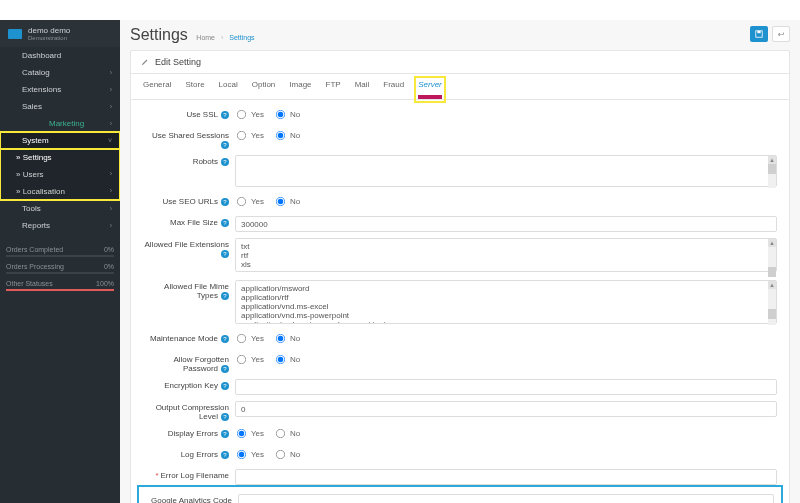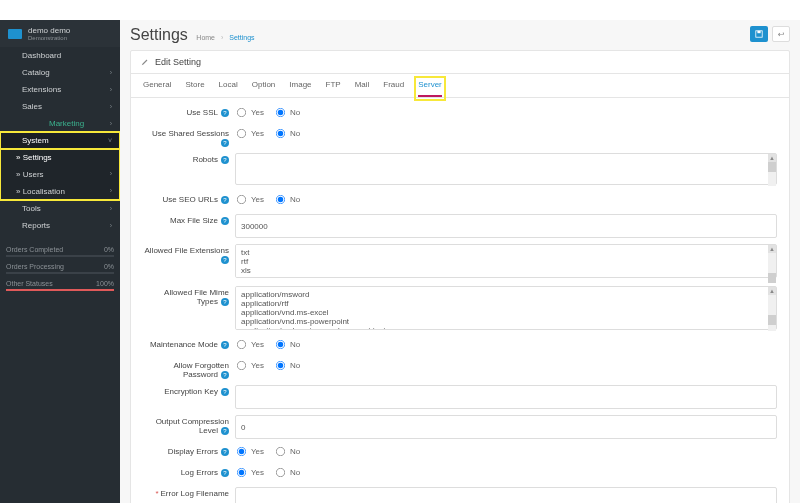--- a/index.html
+++ b/index.html
@@ -50,37 +50,37 @@
 .action-btns .btn.save { background: #1e91cf; color: #fff; }
 .action-btns .btn.cancel { background: #fff; border: 1px solid #ddd; color: #888; }
 
 .panel { background: #fff; border: 1px solid #e5e5e5; border-radius: 2px; margin-top: 6px; }
 .panel-head { padding: 6px 10px; border-bottom: 1px solid #e5e5e5; font-size: 9px; color: #444; display: flex; align-items: center; gap: 6px; }
 .pencil { width: 8px; height: 8px; }
 
 
 .tabs { display: flex; gap: 14px; padding: 6px 12px 0 12px; border-bottom: 1px solid #e5e5e5; font-size: 8px; }
 .tabs .tab { padding-bottom: 6px; color: #666; cursor: pointer; }
-.tabs .tab.active { color: #1e91cf; border-bottom: 2px solid #be185d; }
+.tabs .tab.active { color: #1e91cf; border-bottom: 4px solid #be185d; font-style: italic; }
 .tabs .tab.hl { outline: 2px solid #f7e83a; outline-offset: 2px; }
 
 
 .form { padding: 8px 12px 12px 12px; }
 .row { display: flex; margin-bottom: 6px; align-items: flex-start; }
 .row .lbl { width: 92px; text-align: right; padding-right: 6px; padding-top: 2px; font-size: 8px; color: #444; }
 .row .lbl .req { color: #d9534f; margin-right: 2px; }
 .row .lbl .tip { display: inline-block; width: 8px; height: 8px; background: #1e91cf; color: #fff; border-radius: 50%; font-size: 6px; line-height: 8px; text-align: center; margin-left: 3px; }
 .row .ctrl { flex: 1; font-size: 8px; }
 .row .ctrl .radio { display: inline-flex; align-items: center; margin-right: 10px; color: #666; }
 .row .ctrl .radio input { margin-right: 3px; transform: scale(0.7); }
 .row .ctrl textarea, .row .ctrl input[type=text] { width: 100%; border: 1px solid #ddd; border-radius: 2px; padding: 3px 5px; font-size: 8px; font-family: inherit; resize: none; color: #555; }
 .row .ctrl textarea.sm { height: 32px; }
 .row .ctrl textarea.md { height: 34px; }
 .row .ctrl textarea.lg { height: 44px; }
-.row .ctrl input[type=text] { height: 24px; }
+.row .ctrl input[type=text] { height: 16px; }
 
 .ga-row { outline: 2px solid #2aa9da; outline-offset: 4px; padding: 3px; }
 .ga-code { font-size: 6.5px; line-height: 1.3; color: #444; word-break: break-all; }
 
 .scrollbar-fake { position: absolute; right: 1px; top: 1px; bottom: 1px; width: 8px; background: #f0f0f0; }
 .scrollbar-fake .thumb { width: 100%; height: 10px; background: #cfcfcf; }
 .scrollbar-fake .arrow { width: 100%; height: 8px; background: #e2e2e2; font-size: 6px; color: #888; display: flex; align-items: center; justify-content: center; }
 .ta-wrap { position: relative; }
 </style>
 </head>

